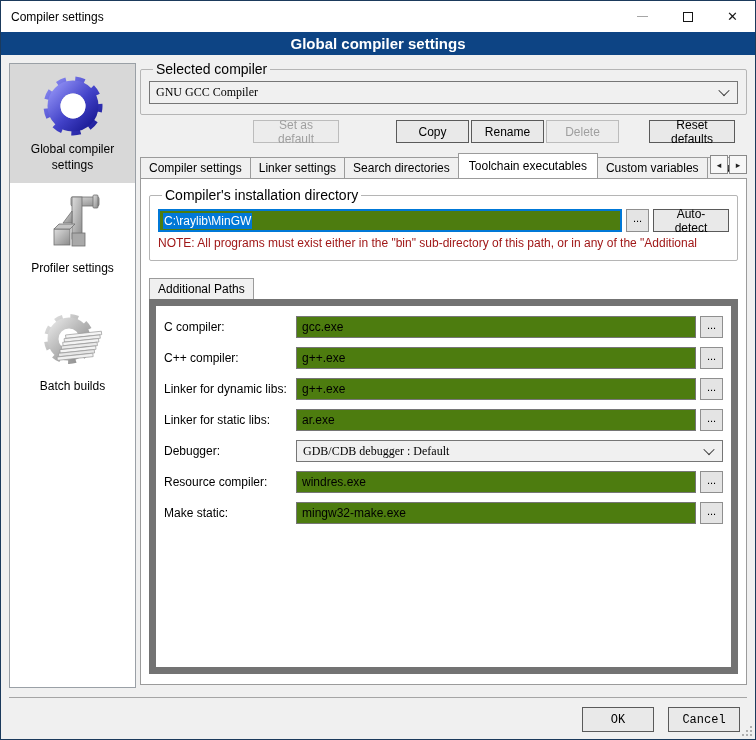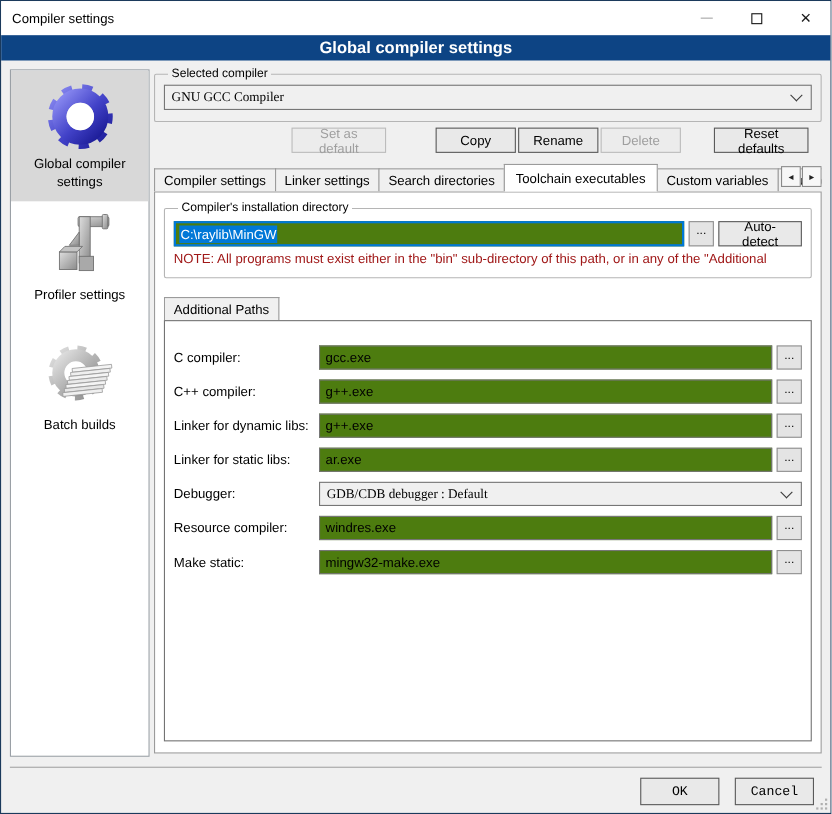--- a/index.html
+++ b/index.html
@@ -46,21 +46,21 @@
   .side-item { text-align: center; padding: 8px 2px 10px; cursor: default; }
   .side-item.selected { background: #d8d8d8; }
   .side-item .icon64 { width: 64px; height: 64px; margin: 2px auto 4px; display: block; }
   .side-label { font-size: 12px; line-height: 1.3; }
   .main { position: absolute; left: 139px; top: 6px; right: 8px; bottom: 54px; display: flex; flex-direction: column; }
   
   fieldset {
     border: 1px solid #b5b5b5; border-radius: 2px;
     padding: 4px 8px 10px;
   }
-  legend { font-size: 11px; padding: 0 3px; margin-left: 4px; }
+  legend { font-size: 14px; padding: 0 3px; margin-left: 4px; }
   
   .combo {
     height: 23px; background: #f0f0f0; border: 1px solid #767676;
     display: flex; align-items: center; padding: 0 8px 0 6px; font-family: Liberation Serif, serif;
   }
   .combo .combo-text { flex: 1; white-space: nowrap; overflow: hidden; }
   .chev { width: 9px; height: 9px; position: relative; flex: 0 0 auto; }
   .chev::before {
     content: ""; position: absolute; left: 0; top: 0;
     width: 7px; height: 7px;
@@ -123,35 +123,35 @@
   .dir-row { display: flex; gap: 4px; margin-top: 2px; }
   .dir-row .textbox { flex: 1; }
   .autodetect { height: 23px; }
   .note {
     margin-top: 4px; color: #a01818;
     white-space: nowrap; overflow: hidden; font-size: 12px;
   }
   
   .tabstrip.inner { margin-top: 12px; }
   .innerpage {
-    border: 1px solid #737373; background: #fff;
-    flex: 1; padding: 22px 8px; margin-bottom: 2px;
+    border: 7px solid #737373; background: #fff;
+    flex: 1; padding: 10px 8px; margin-bottom: 2px;
   }
   .frow { display: flex; align-items: center; margin-bottom: 9px; }
   .frow .flabel { width: 132px; flex: 0 0 auto; }
   .frow .textbox, .frow .combo { flex: 1; }
   .frow .combo { height: 22px; }
   .frow .browse-btn { margin-left: 4px; }
   
   .compiler-btns {
     display: flex; justify-content: flex-end; align-items: center;
     margin-top: 5px; padding-right: 12px;
   }
   .compiler-btns .btn { margin-left: 2px; }
-  .compiler-btns .gap-lg { margin-left: 45px; }
+  .compiler-btns .gap-lg { margin-left: 57px; }
   .compiler-btns .gap-md { margin-left: 30px; }
   .w86 { width: 86px; } .w73 { width: 73px; } .w76 { width: 76px; }
   
   .footer-sep { position: absolute; left: 8px; right: 8px; bottom: 41px; height: 1px; background: #a5a5a5; }
   .footer-btns { position: absolute; right: 15px; bottom: 7px; display: flex; gap: 14px; }
   .footer-btns .btn { width: 72px; height: 25px; font-family: Liberation Mono, monospace; }
   .grip { position: absolute; right: 3px; bottom: 3px; width: 12px; height: 12px; }
   .grip i {
     position: absolute; width: 2px; height: 2px; background: #b0b0b0;
   }

